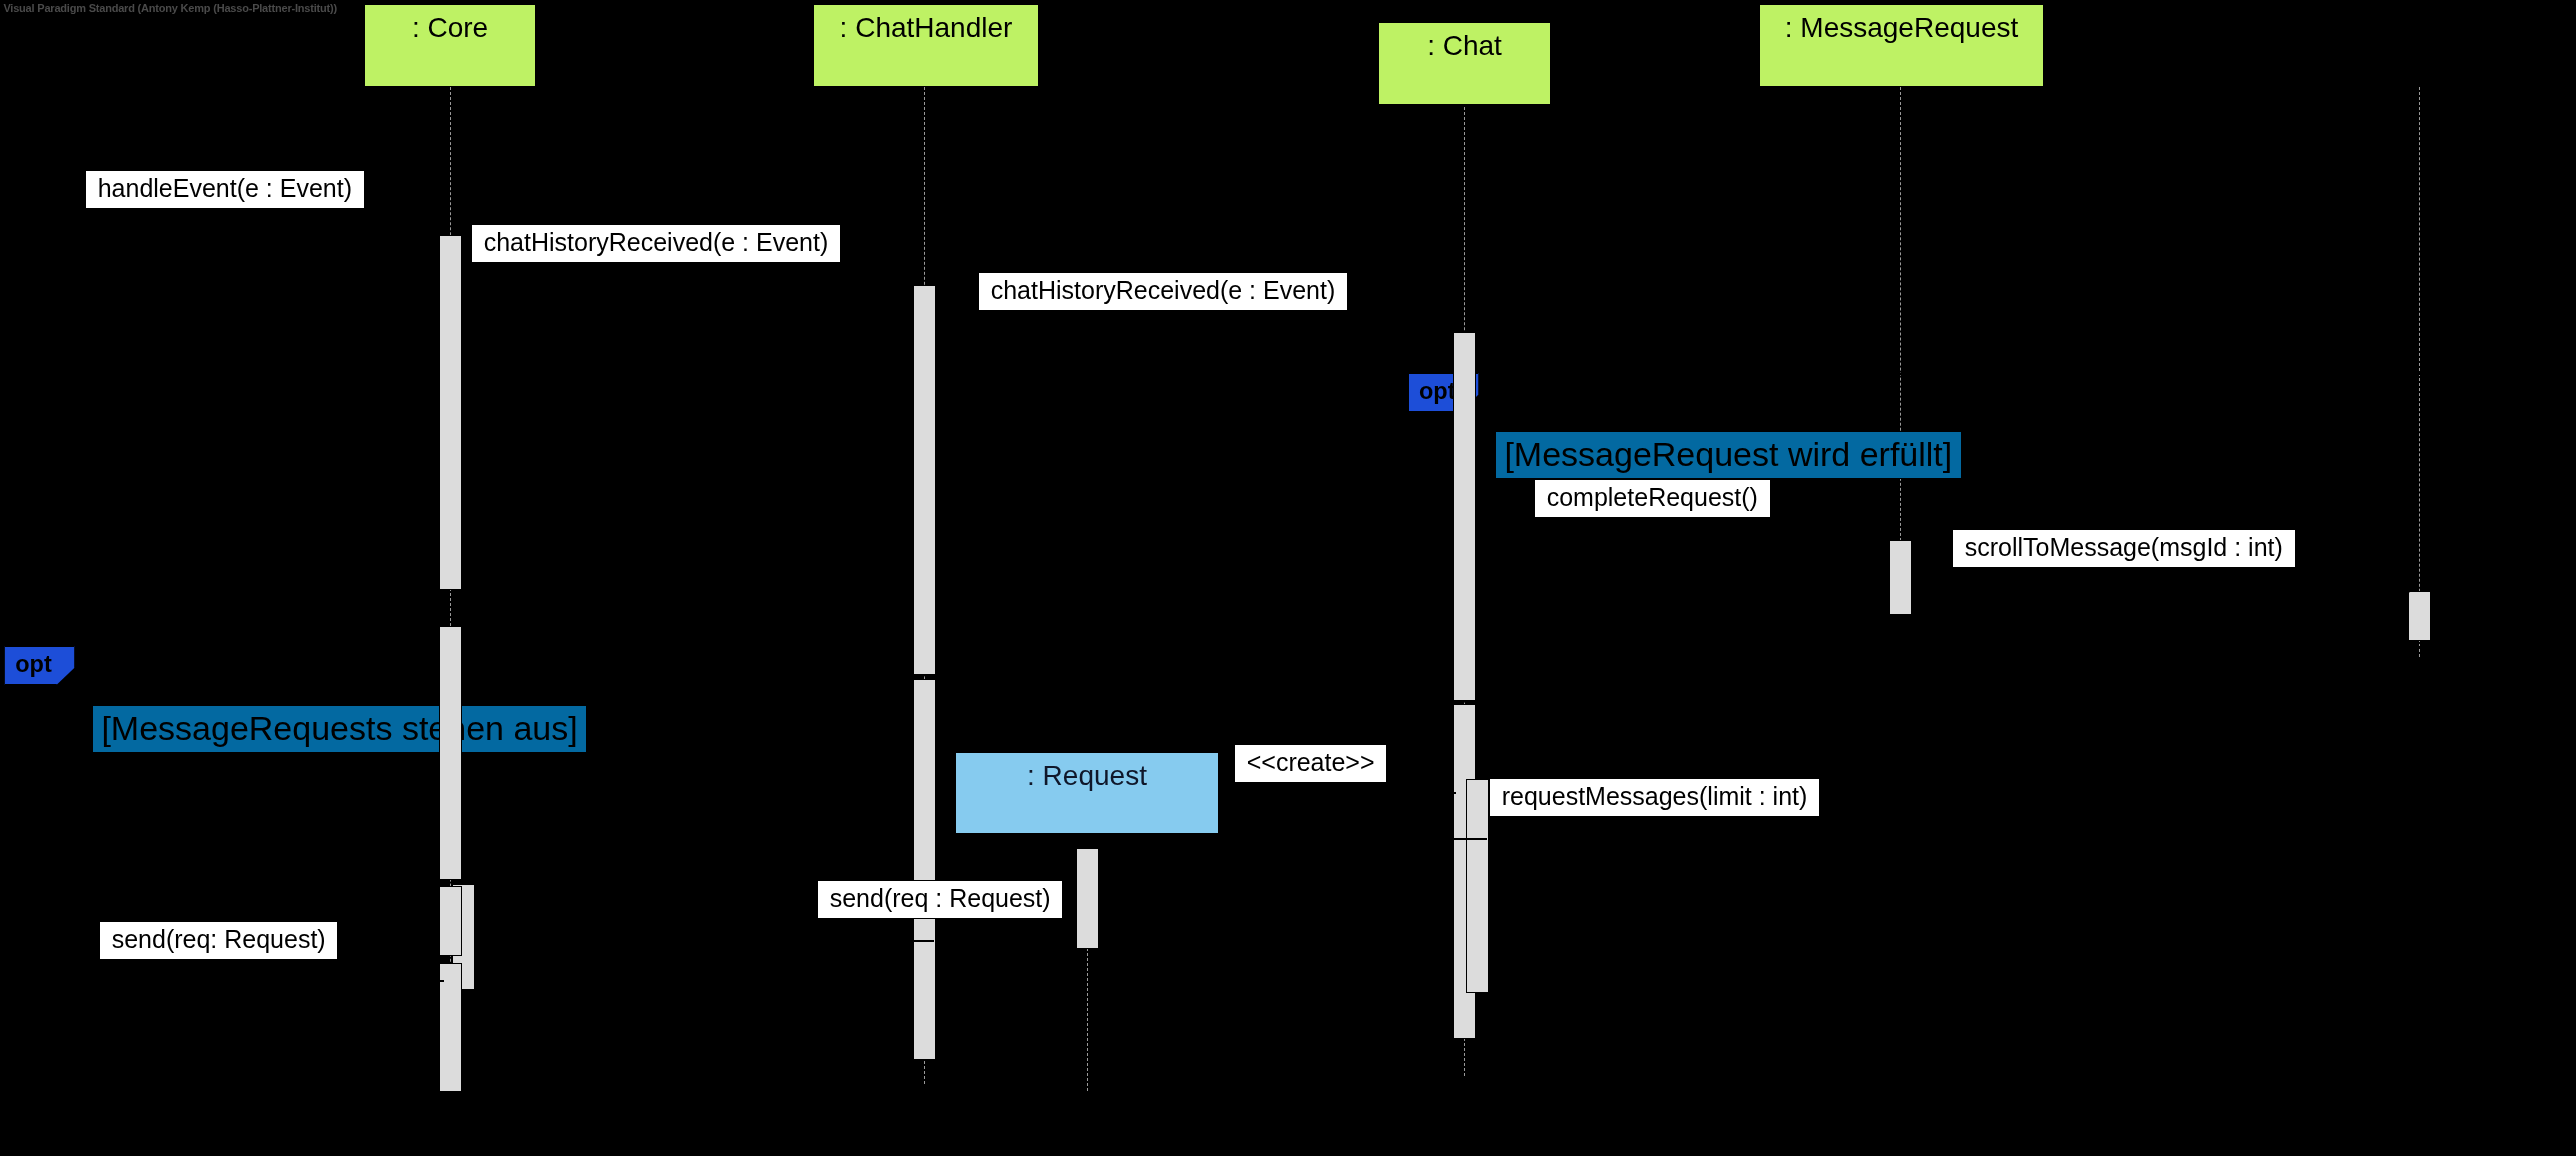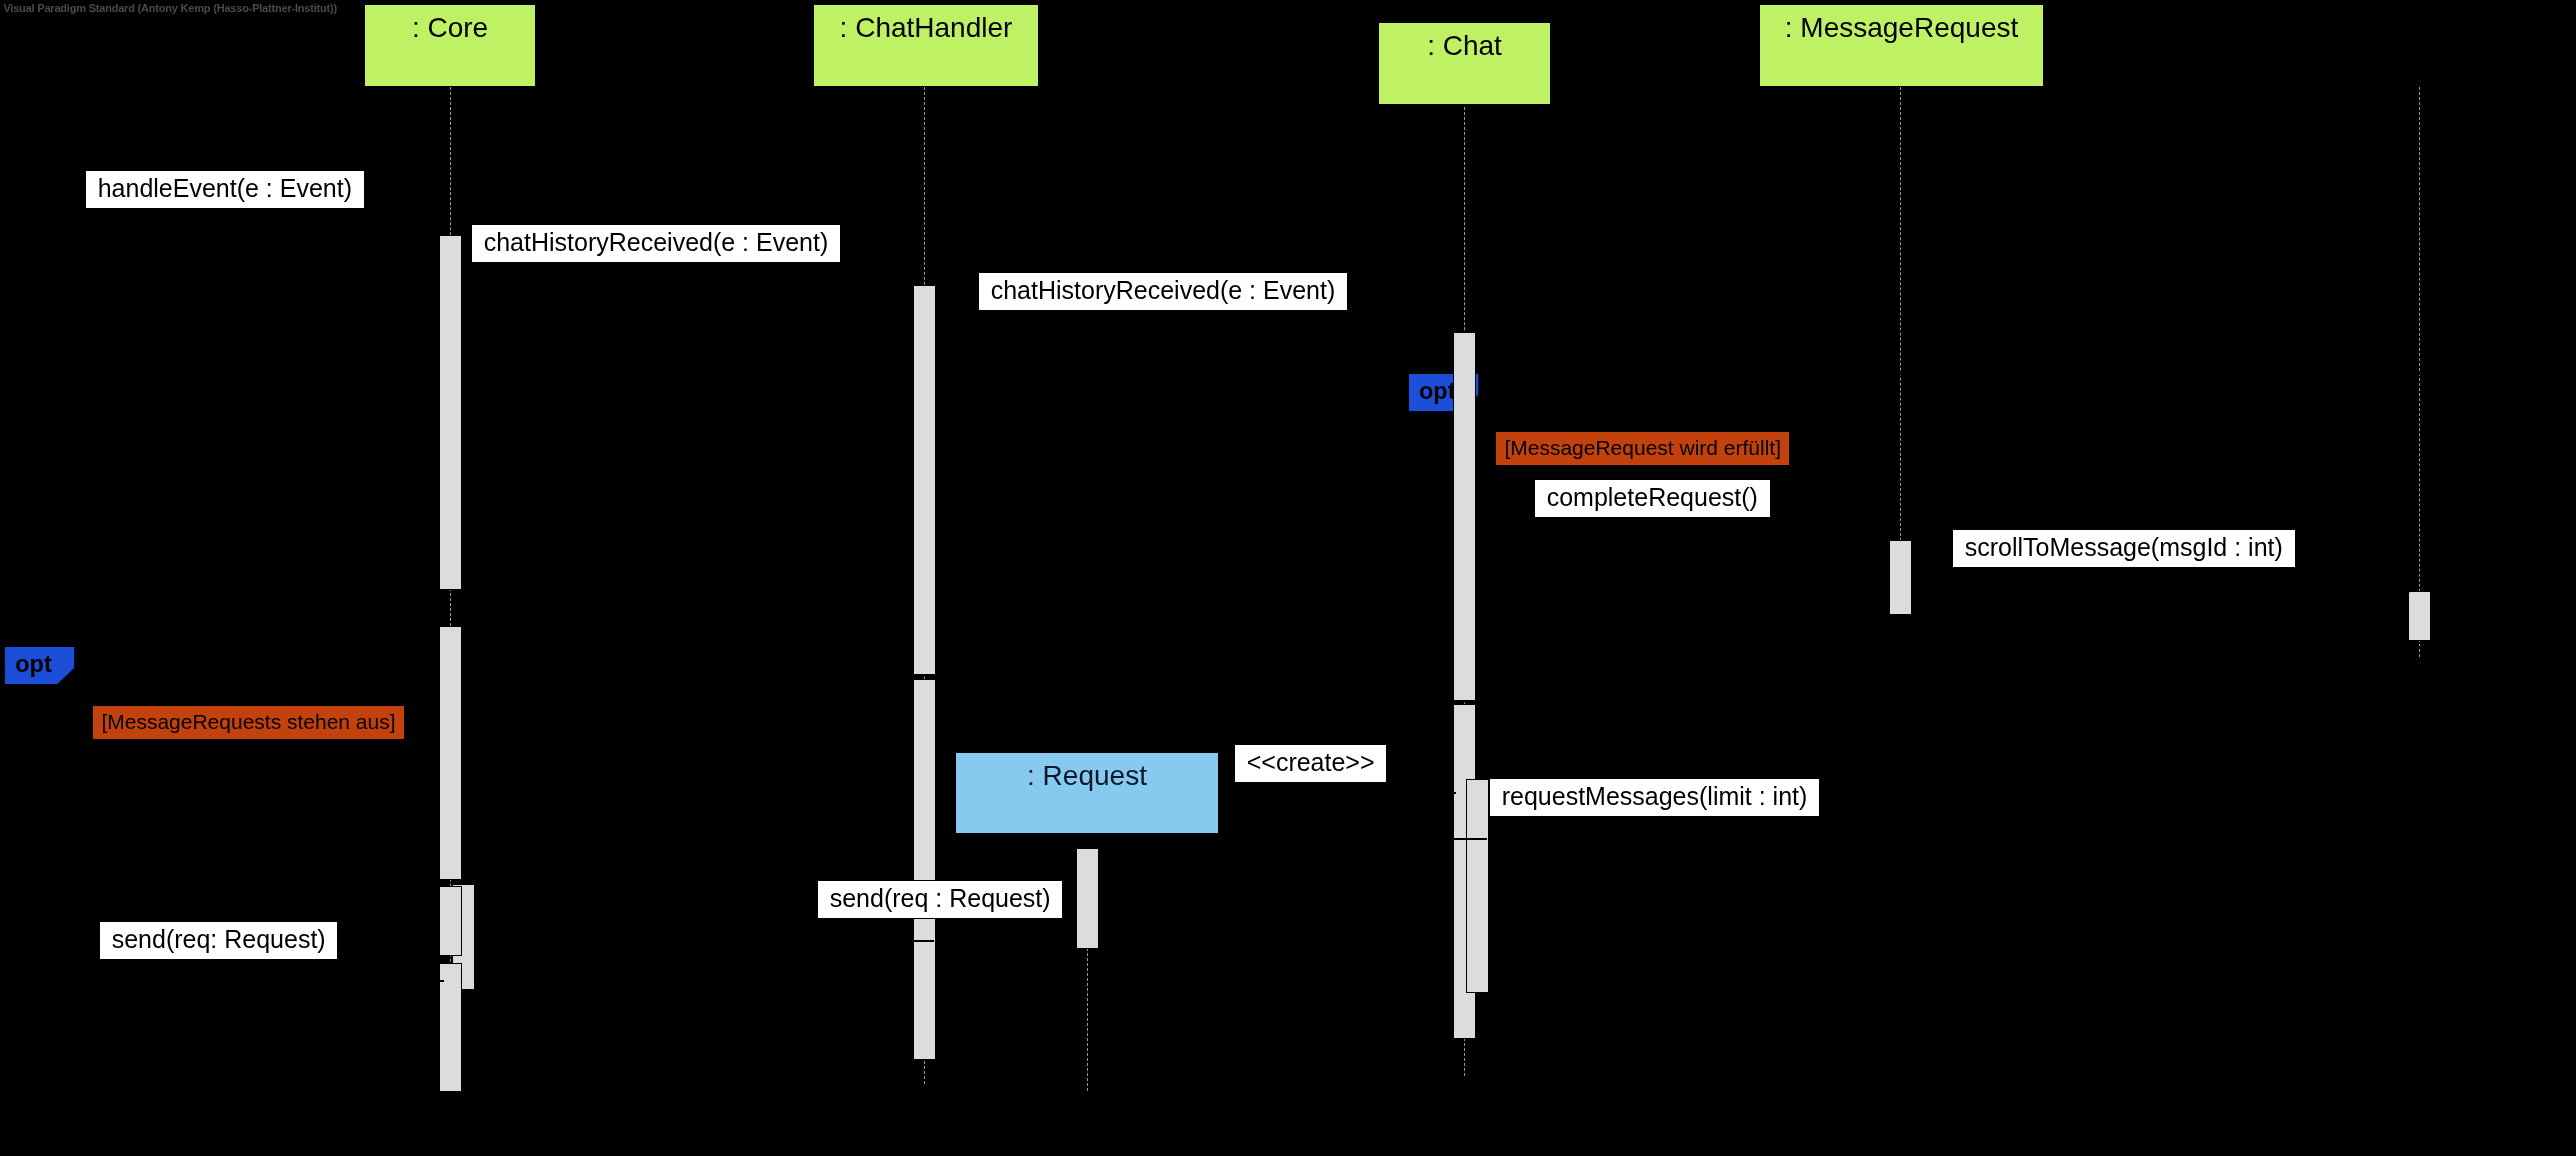--- a/index.html
+++ b/index.html
@@ -113,24 +113,24 @@
     font-size: 23.5px;
     font-weight: bold;
     line-height: 1.0;
     padding: 5.9px 22px 7.5px 10px;
     white-space: nowrap;
     clip-path: polygon(0 0, 100% 0, 100% 55%, 74% 100%, 0 100%);
   }
   .guard {
     position: absolute;
     box-sizing: border-box;
-    background: #c2410c;
-    border: 0.8px solid #000000;
-    color: #000000;
-    font-size: 21px;
+    background: #0369a1;
+    border: 0.8px solid #000000;
+    color: #000000;
+    font-size: 34px;
     line-height: 1.0;
     padding: 5px 8.4px 6.7px 8.4px;
     white-space: nowrap;
   }
 
   
   .object-box {
     position: absolute;
     box-sizing: border-box;
     background: #86cbef;

